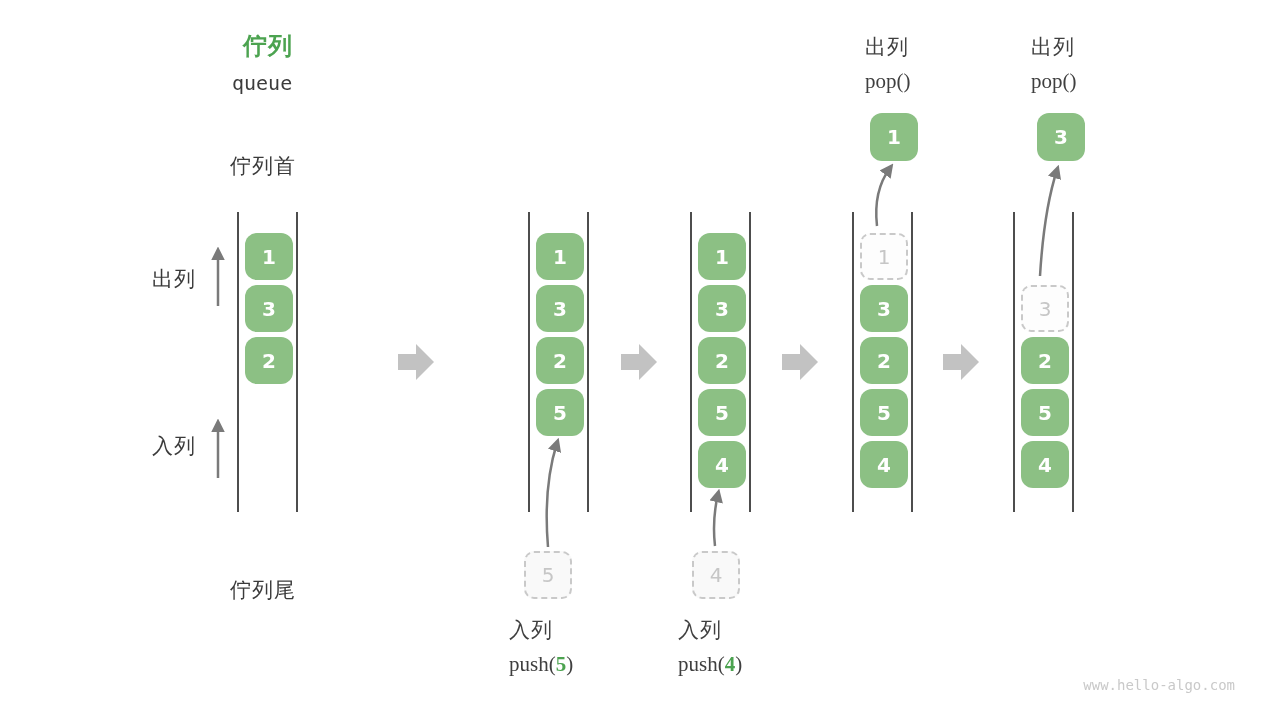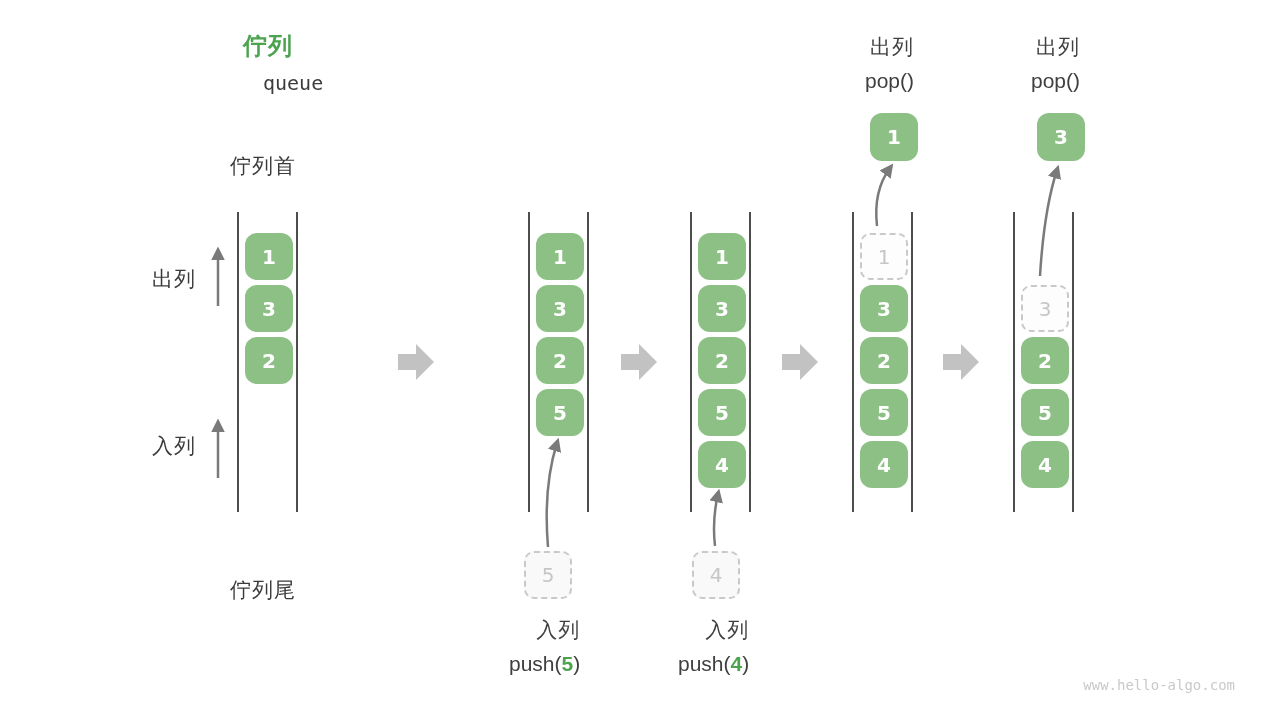--- a/index.html
+++ b/index.html
@@ -1,28 +1,27 @@
 <!DOCTYPE html>
 <html><head>
 <meta charset="utf-8">
 <style>
   * { margin:0; padding:0; box-sizing:border-box; }
   html,body { background:#ffffff; }
   #canvas {
     position:relative; width:1280px; height:720px; background:#ffffff;
     overflow:hidden; font-family:"Liberation Sans","DejaVu Sans",sans-serif;
     color:#3c3c3c;
-    text-align:right;
   }
   .abs { position:absolute; }
   .title-zh { font-size:24px; font-weight:bold; color:#4ca350; letter-spacing:1px; }
-  .title-en { font-size:20px; font-family:"DejaVu Sans Mono",monospace; color:#3c3c3c;margin-left:31px; }
+  .title-en { font-size:20px; font-family:"DejaVu Sans Mono",monospace; color:#3c3c3c; }
   .zh-bold { font-size:21px; font-weight:normal; color:#3a3a3a; letter-spacing:1px; }
   .zh-med  { font-size:21px; font-weight:500; color:#3f3f3f; letter-spacing:1px; }
-  .code    { font-size:21px; font-family:Liberation Sans, sans-serif; color:#3f3f3f; }
+  .code    { font-size:21px; font-family:Liberation Serif, serif; color:#3f3f3f; }
   .code .arg { color:#4ca350; font-weight:bold; }
   .op-label { line-height:34px; }
   .rails {
     position:absolute; top:212px; width:61px; height:300px;
     border-left:2px solid #4d4d4d; border-right:2px solid #4d4d4d;
   }
   .cell {
     position:absolute; left:6px; width:48px; height:47px; border-radius:12px;
     background:#8cc084; color:#ffffff; font-size:20px; font-weight:600;
     display:flex; align-items:center; justify-content:center;

